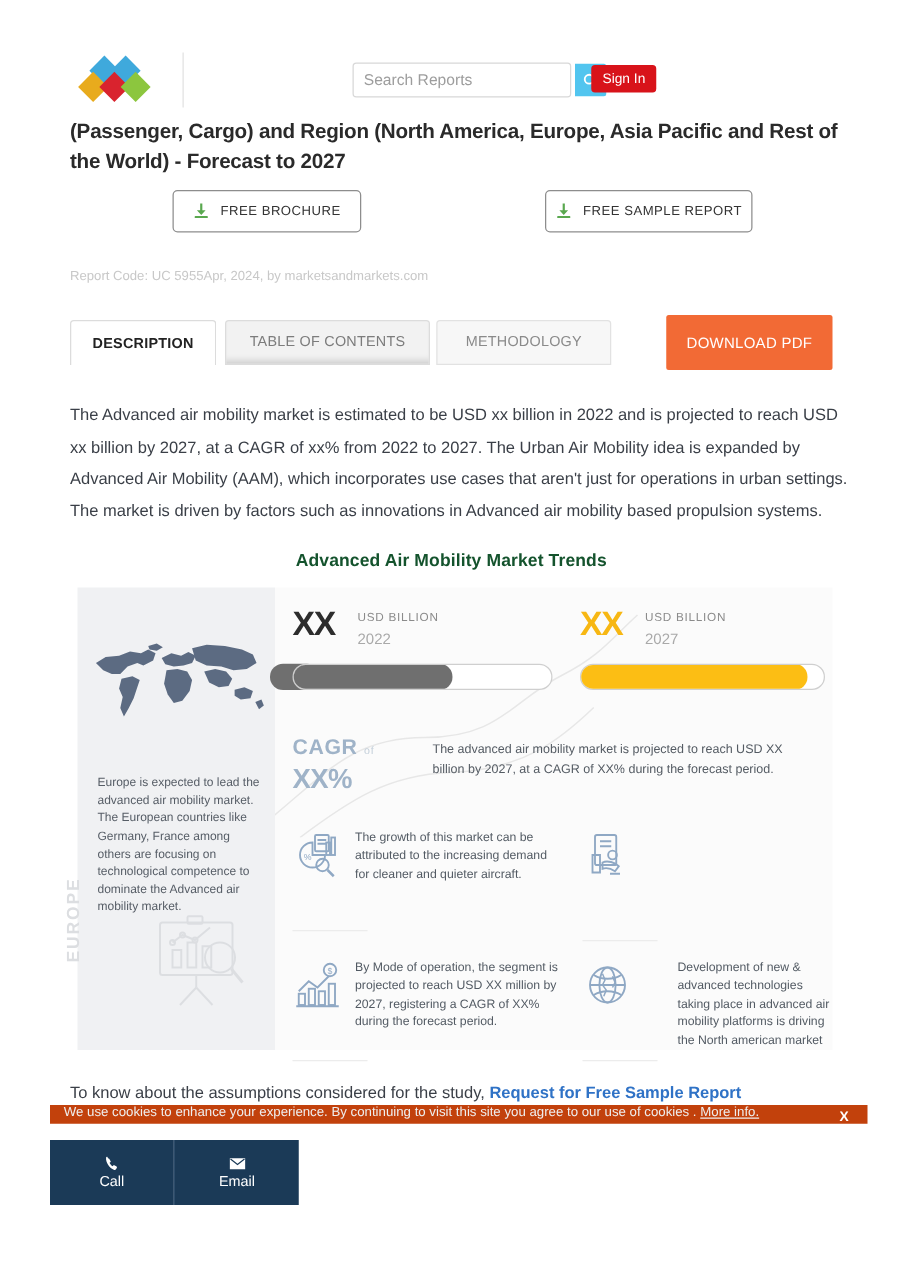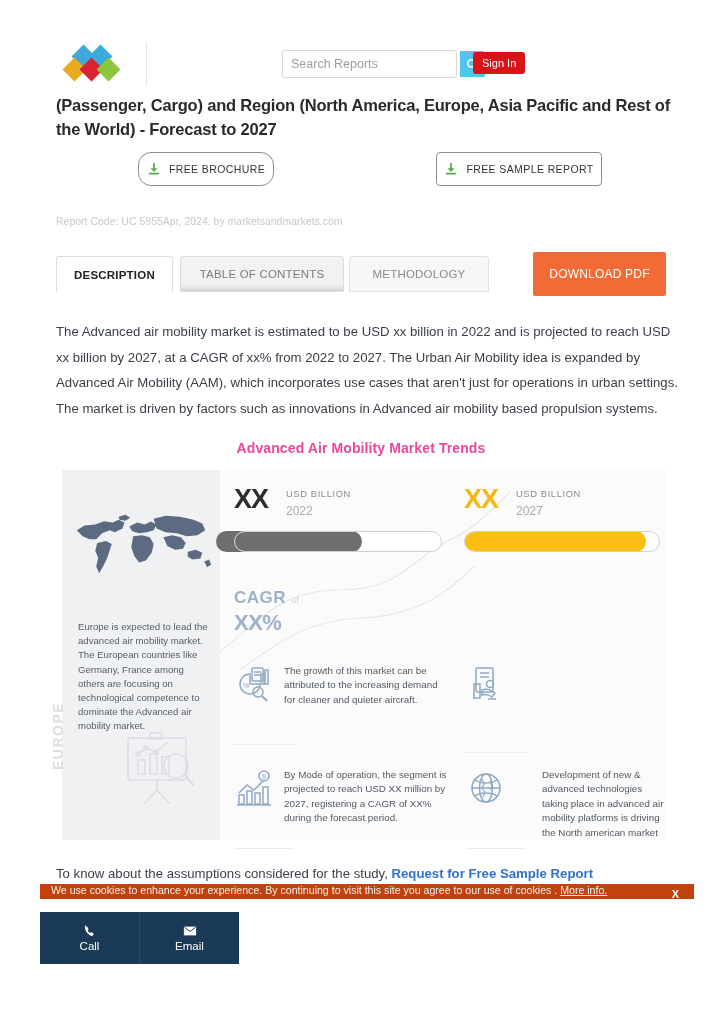--- a/index.html
+++ b/index.html
@@ -30,21 +30,21 @@
 
   
   .title{position:absolute;left:56px;top:93px;width:630px;
     font-size:16.5px;line-height:24px;font-weight:bold;color:#2a2a2a;letter-spacing:-0.2px;}
 
   
   .cta-row{position:absolute;left:138px;top:152px;width:480px;height:34px;}
   .cta{position:absolute;top:0;height:34px;border:1px solid #8d8d8d;border-radius:4px;
     background:#fff;display:flex;align-items:center;justify-content:center;gap:8px;
     cursor:pointer;box-sizing:border-box;}
-  .cta-1{left:0;width:136px;border-radius:13px;}
+  .cta-1{left:0;width:151px;}
   .cta-2{left:298px;width:166px;}
   .cta span{font-size:10.5px;color:#333;letter-spacing:0.4px;}
   .dl-icon{width:14px;height:14px;display:block;}
 
   
   .meta{position:absolute;left:56px;top:215px;font-size:10.5px;color:#c8c8c8;}
 
   
   .tabs{position:absolute;left:56px;top:256px;width:560px;height:42px;}
   .tab{position:absolute;top:0;height:36px;display:flex;align-items:center;
@@ -59,21 +59,21 @@
   .tab-pdf{left:477px;top:-4px;width:133px;height:44px;background:#f26a35;color:#fff;
     font-size:12px;border:none;border-radius:2px;letter-spacing:0.2px;}
 
   
   .para{position:absolute;left:56px;top:319px;width:626px;
     font-size:13.2px;line-height:25.5px;color:#3a3f47;}
 
   
   .info{position:absolute;left:56px;top:430px;width:610px;height:415px;background:#fff;}
   .info-title{position:absolute;left:0;top:10px;width:610px;text-align:center;
-    font-size:14px;font-weight:bold;color:#ec4899;letter-spacing:0.1px;}
+    font-size:14px;font-weight:bold;color:#14532d;letter-spacing:0.1px;}
   .info-body{position:absolute;left:6px;top:40px;width:604px;height:370px;}
 
   .left-panel{position:absolute;left:0;top:0;width:158px;height:370px;background:#f0f1f3;}
   .map{position:absolute;left:6px;top:14px;width:146px;height:120px;}
   .europe-text{position:absolute;left:16px;top:150px;width:132px;
     font-size:9.6px;line-height:14.2px;color:#565d66;}
   .europe-vert{position:absolute;left:-12px;top:300px;width:72px;
     transform:rotate(-90deg);transform-origin:left top;
     font-size:14px;font-weight:bold;color:#dcdee1;letter-spacing:1.5px;}
   .europe-icon{position:absolute;left:52px;top:262px;width:90px;height:78px;opacity:.5;}
@@ -270,20 +270,21 @@
           </div>
         </div>
 
         <div class="cagr-block">
           <div class="cagr-lbl">
             <span>CAGR</span>
             <span class="cagr-of">of</span>
           </div>
           <div class="cagr-val">XX%</div>
         </div>
+        <div class="cagr-desc">The advanced air mobility market is projected to reach USD XX billion by 2027, at a CAGR of XX% during the forecast period.</div>
       </div>
 
       <div class="cards">
         <div class="card-div cd1"></div>
         <div class="card-div cd2"></div>
         <div class="card-div cd3"></div>
         <div class="card-div cd4"></div>
 
         <div class="card c1">
           <svg class="card-icon" viewBox="0 0 40 40" fill="none" stroke="#8fa8c4" stroke-width="1.5">

